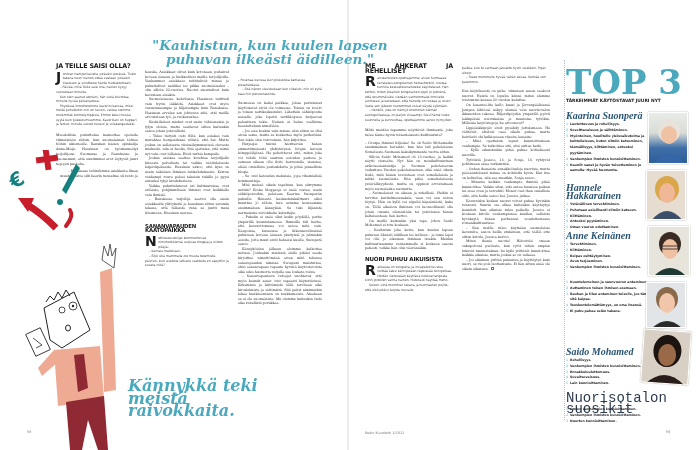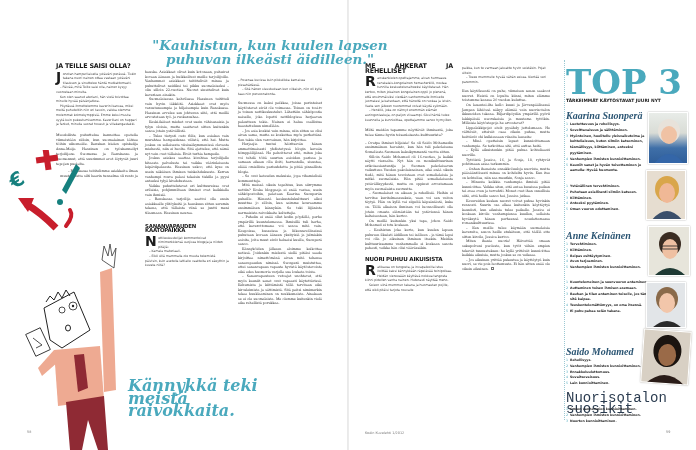--- a/index.html
+++ b/index.html
@@ -229,20 +229,21 @@
         <span>Vanhempien ihmisten kunnioittaminen.</span>
       </li>
     <li>
         <span class="num">5</span>
         <span>Kauniit sanat ja hyvän toivottaminen jo aamulla: Hyvää huomenta.</span>
       </li>
   </ol>
 </div>
 
 <div class="person" style="top:184px;">
+  <div class="person-name">Hannele Hakkarainen</div>
   <ol>
     <li>
         <span class="num">1</span>
         <span>Ystävällinen tervehtiminen.</span>
       </li>
     <li>
         <span class="num">2</span>
         <span>Puhutaan asiallisesti silmiin katsoen.</span>
       </li>
     <li>

